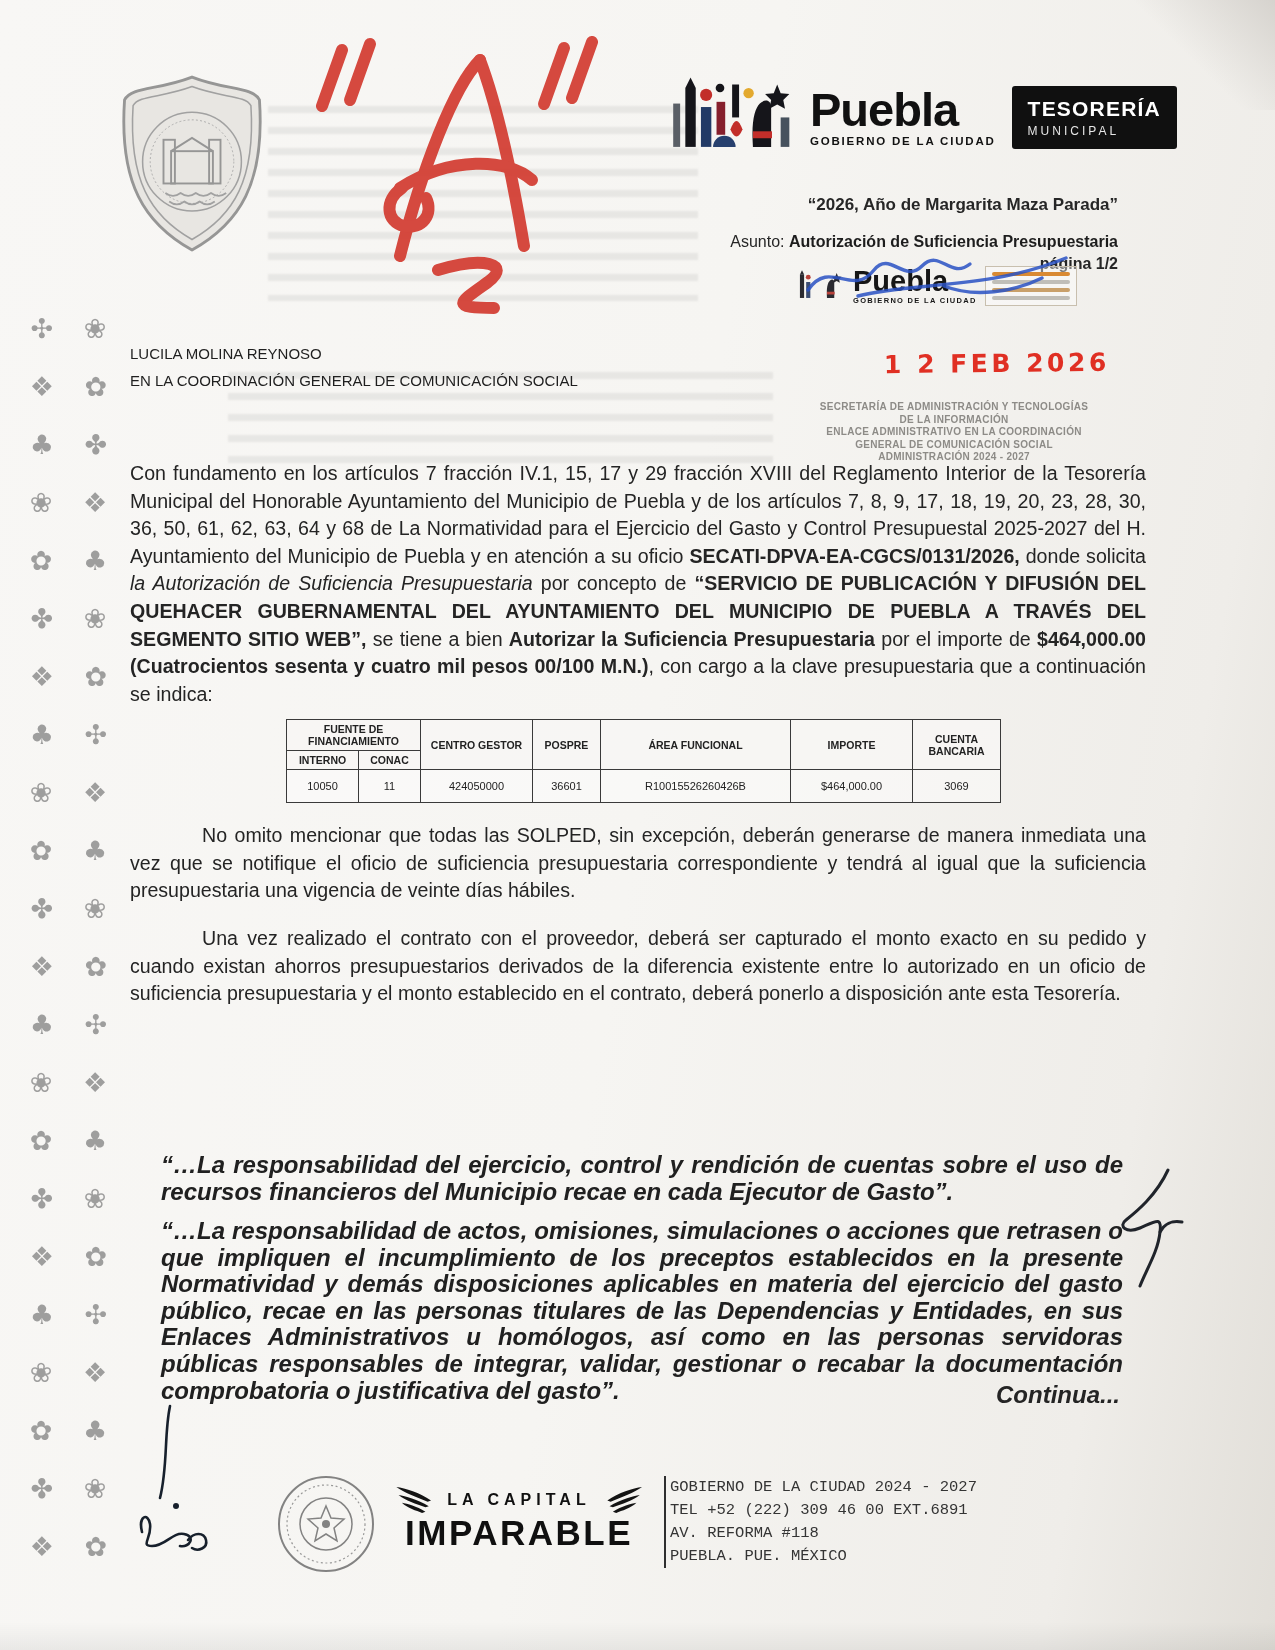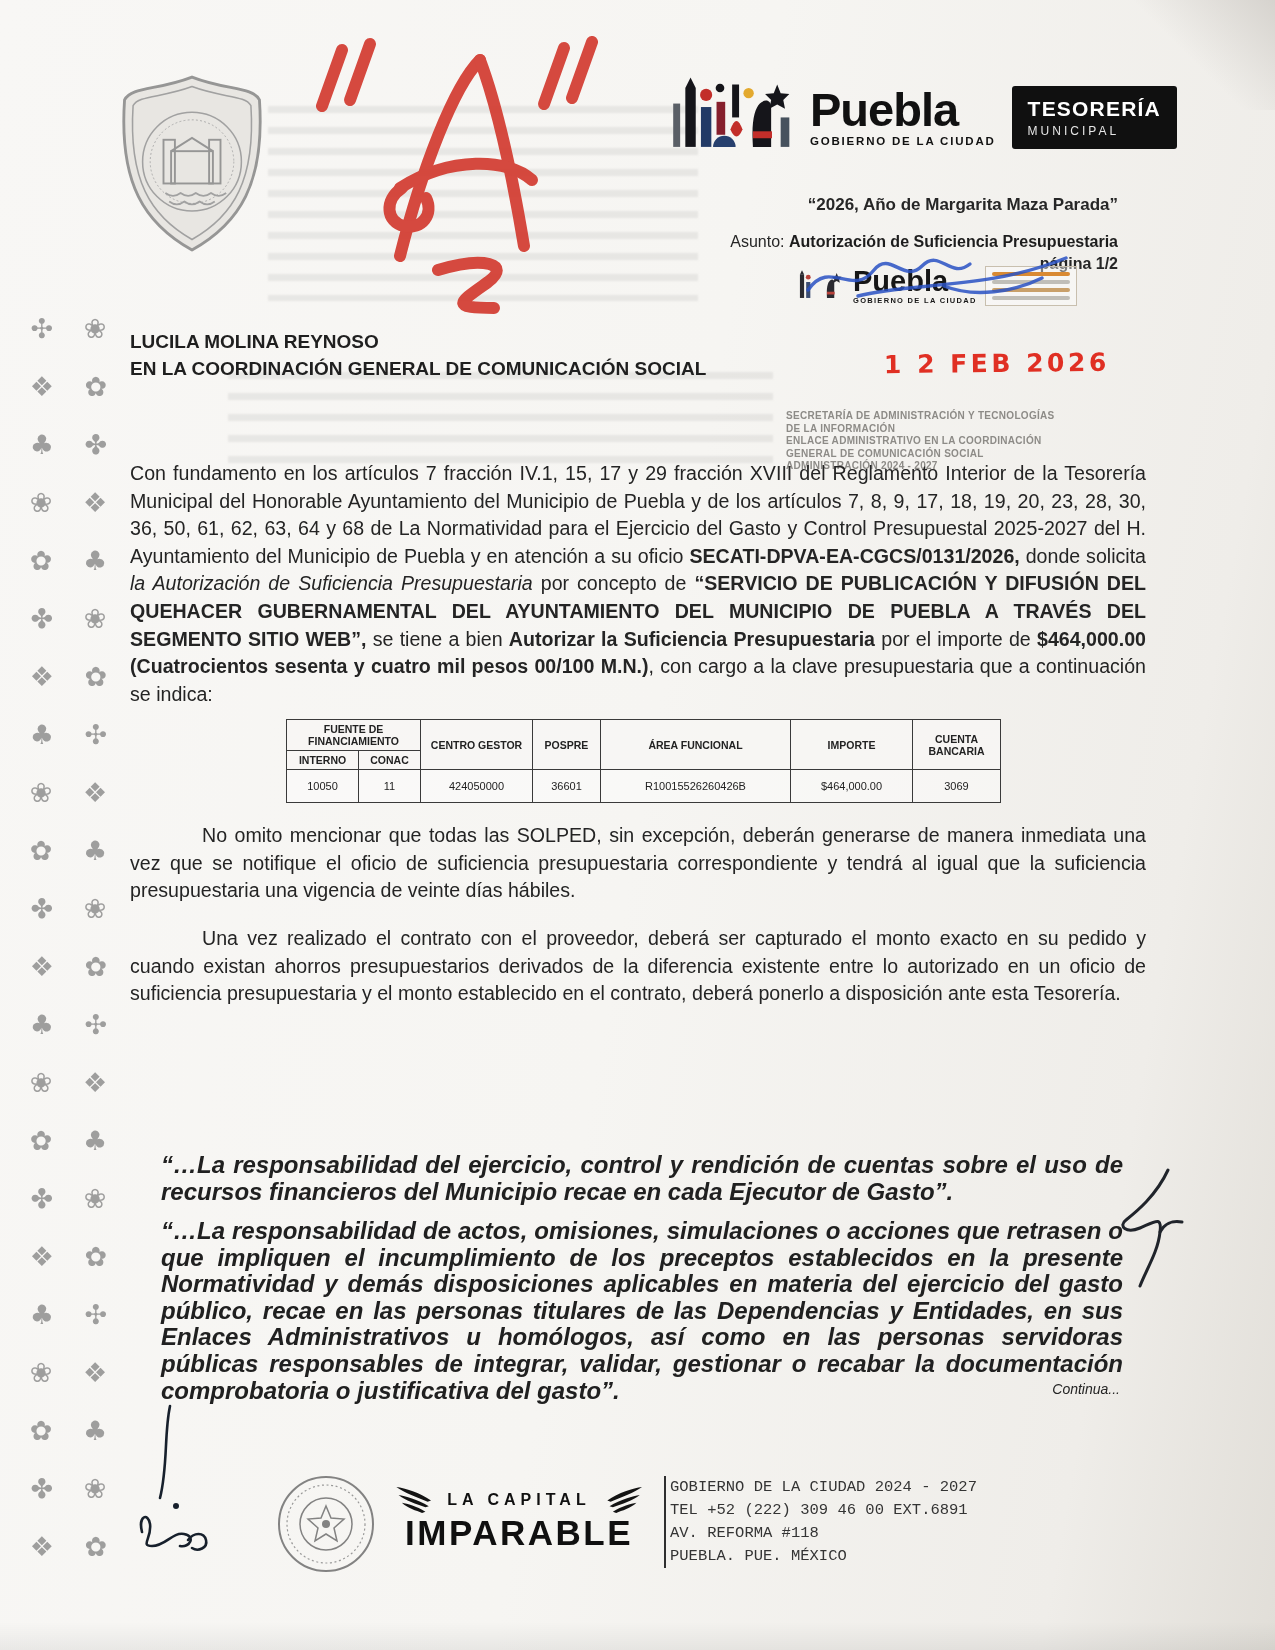--- a/index.html
+++ b/index.html
@@ -37,36 +37,36 @@
   .stamp2 .s2-icons{width:52px;height:40px}
   .s2-brand{font-size:29px;font-weight:bold;color:#161616;line-height:27px}
   .s2-sub{font-size:7.5px;font-weight:bold;letter-spacing:1.3px;color:#161616;margin-top:1px}
   .s2-box{width:92px;height:40px;border:1px solid #c8bfae;display:flex;flex-direction:column;gap:4px;padding:5px 6px;background:rgba(255,255,255,.4)}
   .s2-box i{display:block;height:4px;border-radius:2px}
   .blue-scribble{position:absolute;left:798px;top:238px;width:280px;height:78px}
 
   .date-stamp{position:absolute;left:884px;top:349px;color:#e02f23;font-size:25px;font-weight:bold;
         letter-spacing:3.5px;transform:rotate(-.6deg);font-family:"DejaVu Sans",sans-serif}
 
-  .recipient{position:absolute;left:130px;top:329px;font-size:19px;font-weight:bold;line-height:26.5px;color:#1f1f1f}
-
-  .office-stamp{position:absolute;left:786px;top:410px;width:336px;text-align:left;
+  .recipient{position:absolute;left:130px;top:341px;font-size:15px;font-weight:normal;line-height:26.5px;color:#1f1f1f}
+
+  .office-stamp{position:absolute;left:786px;top:401px;width:336px;text-align:center;
         font-size:10px;font-weight:bold;line-height:12.5px;color:#8d8b87;letter-spacing:.3px}
 
   .par{position:absolute;left:130px;width:1016px;font-size:19.6px;line-height:27.6px;text-align:justify;color:#242424}
   .p1{top:460px}
   .p2{top:822px;text-indent:72px}
   .p3{top:925px;text-indent:72px}
   .p4{top:1052px;text-indent:72px}
 
   .quote{position:absolute;left:161px;width:962px;font-size:24px;line-height:26.6px;
         font-weight:bold;font-style:italic;text-align:justify;color:#202020}
   .q1{top:1152px}
   .q2{top:1218px}
-  .continua{position:absolute;right:155px;top:1381px;font-size:14px;font-weight:normal;font-style:italic;color:#242424}
+  .continua{position:absolute;right:155px;top:1381px;font-size:24px;font-weight:bold;font-style:italic;color:#242424}
 
   .budget-table{position:absolute;left:286px;top:719px;border-collapse:collapse;background:rgba(255,255,255,.4)}
   .budget-table th,.budget-table td{border:1.6px solid #3a3a3a;text-align:center;vertical-align:middle;padding:3px 5px;color:#222}
   .budget-table th{font-size:10.5px;font-weight:bold;line-height:12px;background:rgba(246,245,242,.7)}
   .budget-table td{font-size:11px;height:33px}
   .col-interno{width:72px}.col-conac{width:62px}.col-centro{width:112px}.col-pospre{width:68px}
   .col-area{width:190px}.col-importe{width:122px}.col-cuenta{width:88px}
 
   .sig-left{position:absolute;left:130px;top:1402px;width:100px;height:155px}
   .pen-right{position:absolute;left:1114px;top:1168px;width:72px;height:122px}

